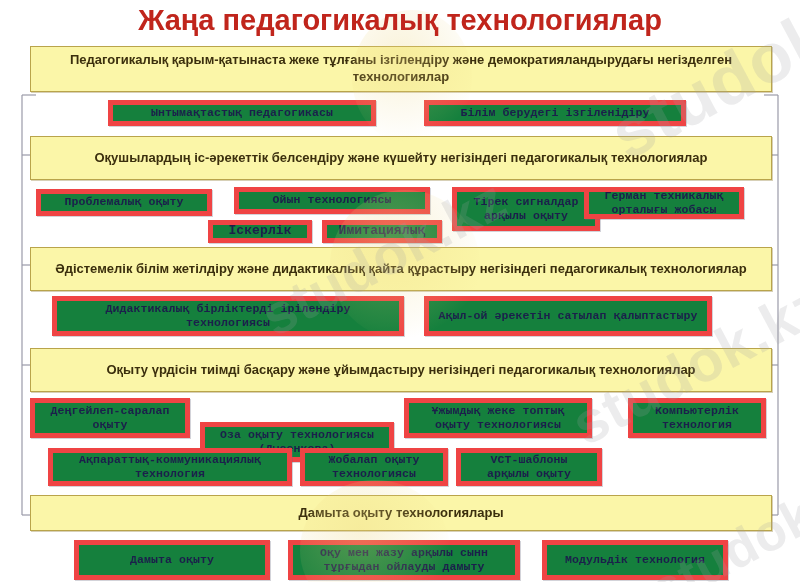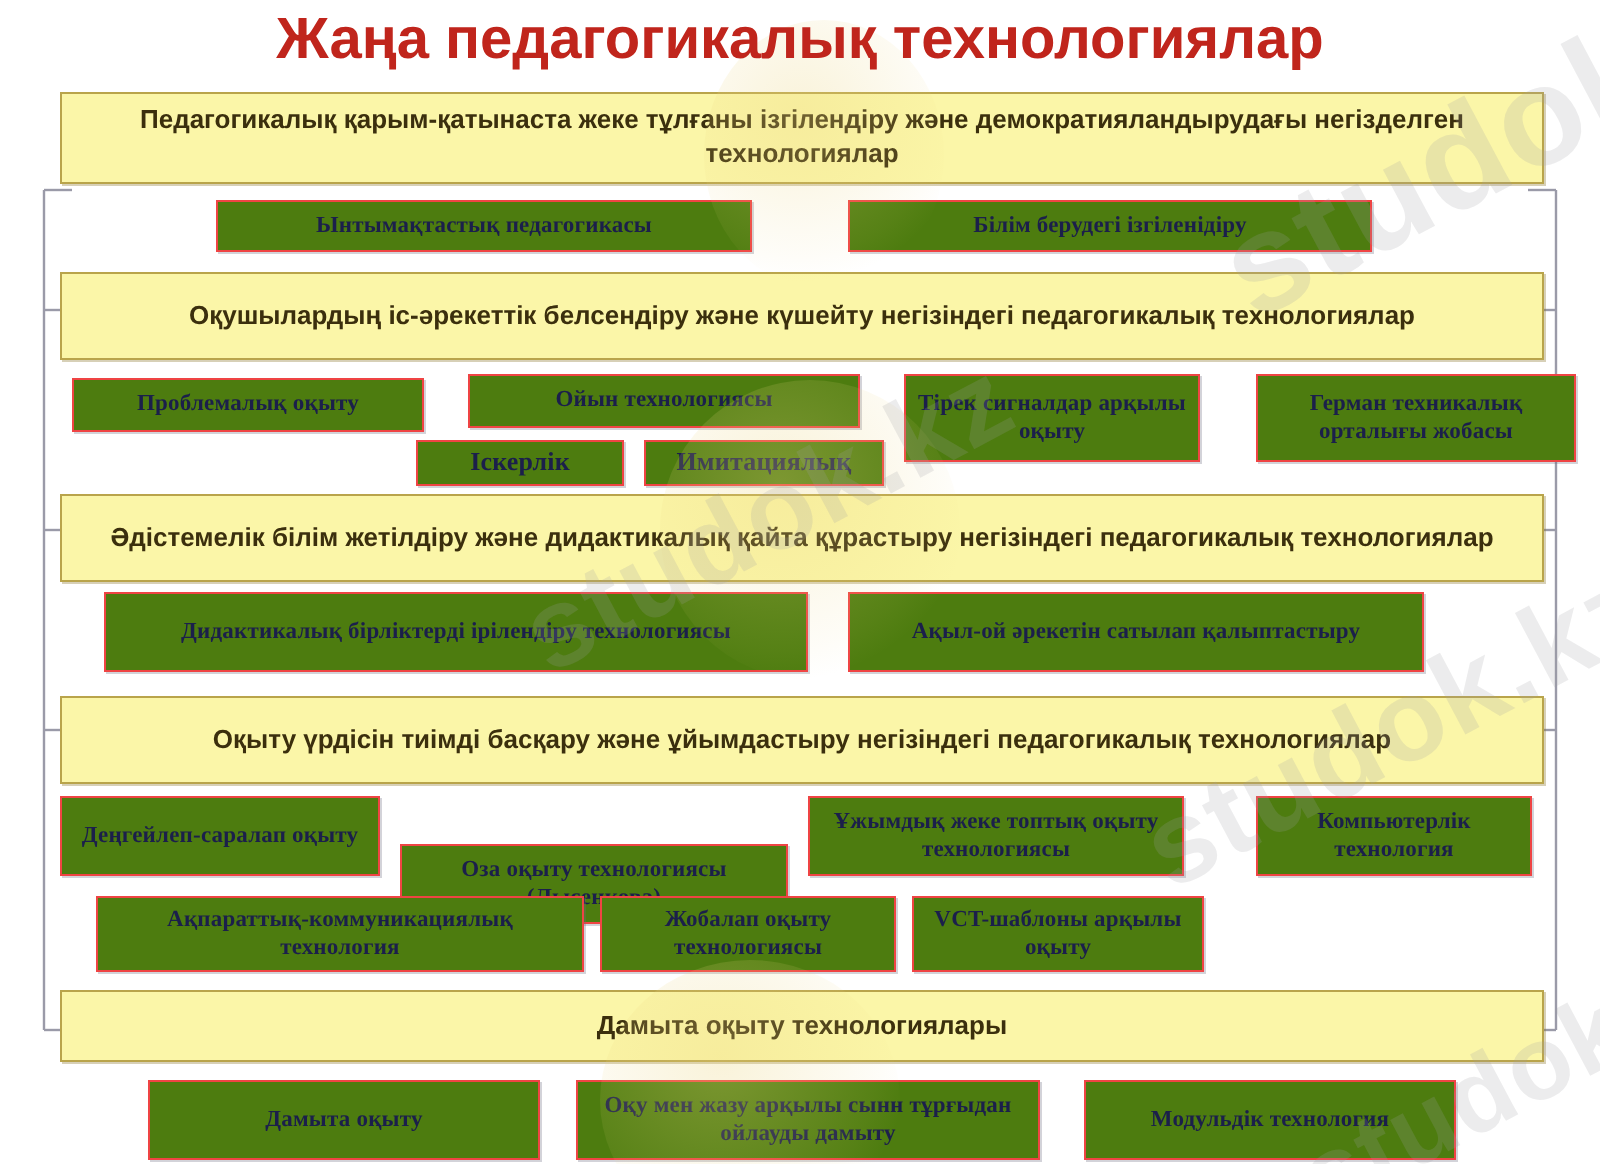--- a/index.html
+++ b/index.html
@@ -93,25 +93,25 @@
     font-family: "Liberation Sans", "DejaVu Sans", sans-serif;
     font-weight: bold;
     font-size: 13px;
     line-height: 1.28;
     padding: 2px 10px;
   }
   .cat .inner { width: 100%; }
 
   
   .leaf {
-    background: #4d7c0f;
-    border: 1px solid #ef4444;
+    background: #15803d;
+    border: 5px solid #ef4444;
     box-shadow: 1px 1px 0 rgba(110,110,130,0.30);
     color: #1b1f4b;
-    font-family: Liberation Serif, serif;
+    font-family: Liberation Mono, monospace;
     font-weight: bold;
     font-size: 11.5px;
     line-height: 1.24;
     padding: 1px 5px;
     letter-spacing: 0.1px;
   }
   .leaf .inner { width: 100%; }
   .leaf.small { font-size: 13px; }
 </style>
 </head>
@@ -167,21 +167,21 @@
 
   <div class="node leaf" style="left:36px; top:149px; width:176px; height:27px;">
     <span class="inner">Проблемалық оқыту</span>
   </div>
   <div class="node leaf" style="left:234px; top:147px; width:196px; height:27px;">
     <span class="inner">Ойын технологиясы</span>
   </div>
   <div class="node leaf" style="left:452px; top:147px; width:148px; height:44px;">
     <span class="inner">Тірек сигналдар арқылы оқыту</span>
   </div>
-  <div class="node leaf" style="left:628px; top:147px; width:160px; height:44px;">
+  <div class="node leaf" style="left:584px; top:147px; width:160px; height:32px;">
     <span class="inner">Герман техникалық орталығы жобасы</span>
   </div>
   <div class="node leaf small" style="left:208px; top:180px; width:104px; height:23px;">
     <span class="inner">Іскерлік</span>
   </div>
   <div class="node leaf small" style="left:322px; top:180px; width:120px; height:23px;">
     <span class="inner">Имитациялық</span>
   </div>
 
   <div class="node cat" style="left:30px; top:207px; width:742px; height:44px;">

